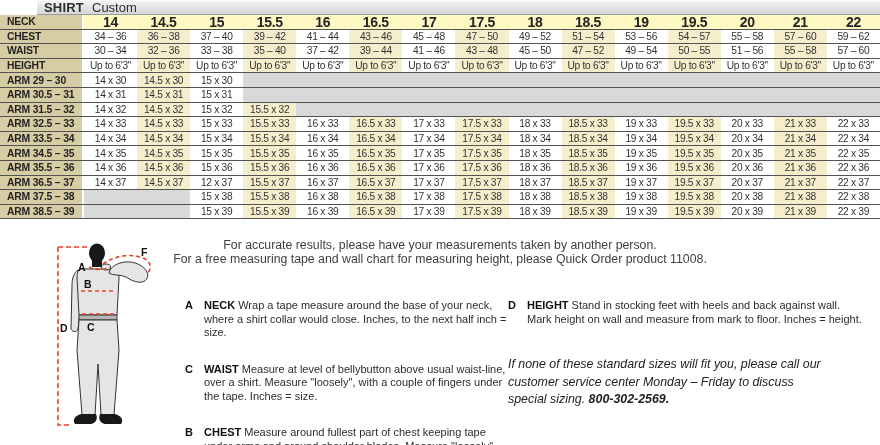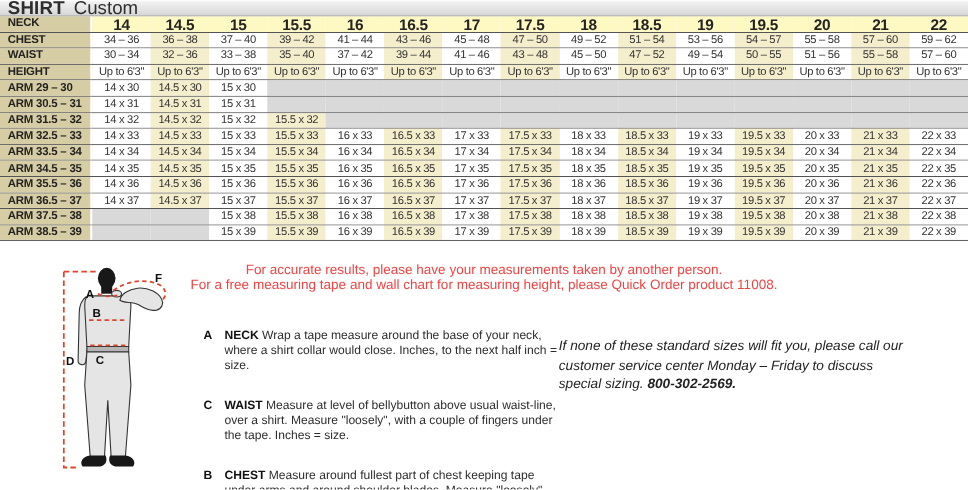--- a/index.html
+++ b/index.html
@@ -6,23 +6,23 @@
   body{
     width:880px;height:445px;position:relative;overflow:hidden;
     background:#ffffff;
     font-family:"Liberation Sans","DejaVu Sans",sans-serif;
     -webkit-font-smoothing:antialiased;
   }
   
   .chart{position:absolute;top:0;left:0;width:880px;}
   .titlebar{
     height:13px;display:flex;align-items:center;gap:8px;
-    padding-left:7px;font-size:17px;color:#2e2e2e;
+    padding-left:7px;font-size:13px;color:#2e2e2e;
     background:linear-gradient(#f3f3f3,#d6d6d6);
-    border-bottom:1px solid #9b9b9b;border-top:1px solid #fbfbfb;
+    border-bottom:1px solid #9b9b9b;border-top:1px solid #fbfbfb;margin-left:37px;
   }
   .titlebar .brand{font-weight:bold;letter-spacing:0.2px;}
   .row{display:flex;height:13.6px;border-bottom:1px solid #535353;}
   .label-cell{
     width:84px;box-sizing:border-box;flex:none;
     display:flex;align-items:center;padding-left:7px;
     background:#d7cda4;border-right:2px solid #ffffff;
     font-size:10.4px;font-weight:bold;color:#232323;letter-spacing:-0.2px;
     white-space:nowrap;
   }
@@ -31,21 +31,21 @@
     font-size:10.2px;color:#333;letter-spacing:-0.3px;
     white-space:nowrap;overflow:hidden;
   }
   .cell.white{background:#ffffff;}
   .cell.beige{background:#f5eecd;}
   .cell.empty{background:#d9d9d9;}
   .cell.hdr{background:#fef9c3;font-weight:bold;color:#232323;font-size:14px;}
   
   .intro{
     position:absolute;top:239px;left:140px;width:600px;
-    text-align:center;font-size:12.3px;line-height:13.5px;color:#ef4444;
+    text-align:center;font-size:12.3px;line-height:13.5px;color:#404040;
   }
   .intro div{white-space:nowrap;}
   
   .instr-col{position:absolute;font-size:11px;line-height:13.5px;color:#2d2d2d;}
   .col1{left:185px;top:276px;width:322px;}
   .col2{left:508px;top:276px;width:356px;}
   .instr-item{padding-left:19px;margin-bottom:12px;margin-top:23px;}
   .instr-item .letter{display:inline-block;width:19px;margin-left:-19px;font-weight:bold;color:#111;}
   .instr-item .term{font-weight:bold;color:#111;margin-right:3px;}
   
@@ -263,21 +263,21 @@
         <div class="cell white">19 x 36</div>
         <div class="cell beige">19.5 x 36</div>
         <div class="cell white">20 x 36</div>
         <div class="cell beige">21 x 36</div>
         <div class="cell white">22 x 36</div>
       </div>
       <div class="row">
         <div class="label-cell">ARM 36.5 – 37</div>
         <div class="cell white">14 x 37</div>
         <div class="cell beige">14.5 x 37</div>
-        <div class="cell white">15 x 37</div>
+        <div class="cell white">12 x 37</div>
         <div class="cell beige">15.5 x 37</div>
         <div class="cell white">16 x 37</div>
         <div class="cell beige">16.5 x 37</div>
         <div class="cell white">17 x 37</div>
         <div class="cell beige">17.5 x 37</div>
         <div class="cell white">18 x 37</div>
         <div class="cell beige">18.5 x 37</div>
         <div class="cell white">19 x 37</div>
         <div class="cell beige">19.5 x 37</div>
         <div class="cell white">20 x 37</div>
@@ -369,18 +369,21 @@
   </div>
   <div class="instr-item">
     <span class="letter">C</span><span class="term">WAIST</span><span>Measure at level of bellybutton above usual waist-line, over a shirt. Measure "loosely", with a couple of fingers under the tape. Inches = size.</span>
   </div>
   <div class="instr-item">
     <span class="letter">B</span><span class="term">CHEST</span><span>Measure around fullest part of chest keeping tape under arms and around shoulder blades. Measure "loosely", with a couple of fingers under the tape. Inches = size.</span>
   </div>
 </div>
 
 <div class="instr-col col2">
+  <div class="instr-item">
+    <span class="letter">D</span><span class="term">HEIGHT</span><span>Stand in stocking feet with heels and back against wall. Mark height on wall and measure from mark to floor. Inches = height.</span>
+  </div>
   <div class="note">
     <div>If none of these standard sizes will fit you, please call our</div>
     <div>customer service center Monday – Friday to discuss</div>
     <div><span>special sizing.</span> <span class="phone">800-302-2569.</span></div>
   </div>
 </div>
 
 </body></html>

